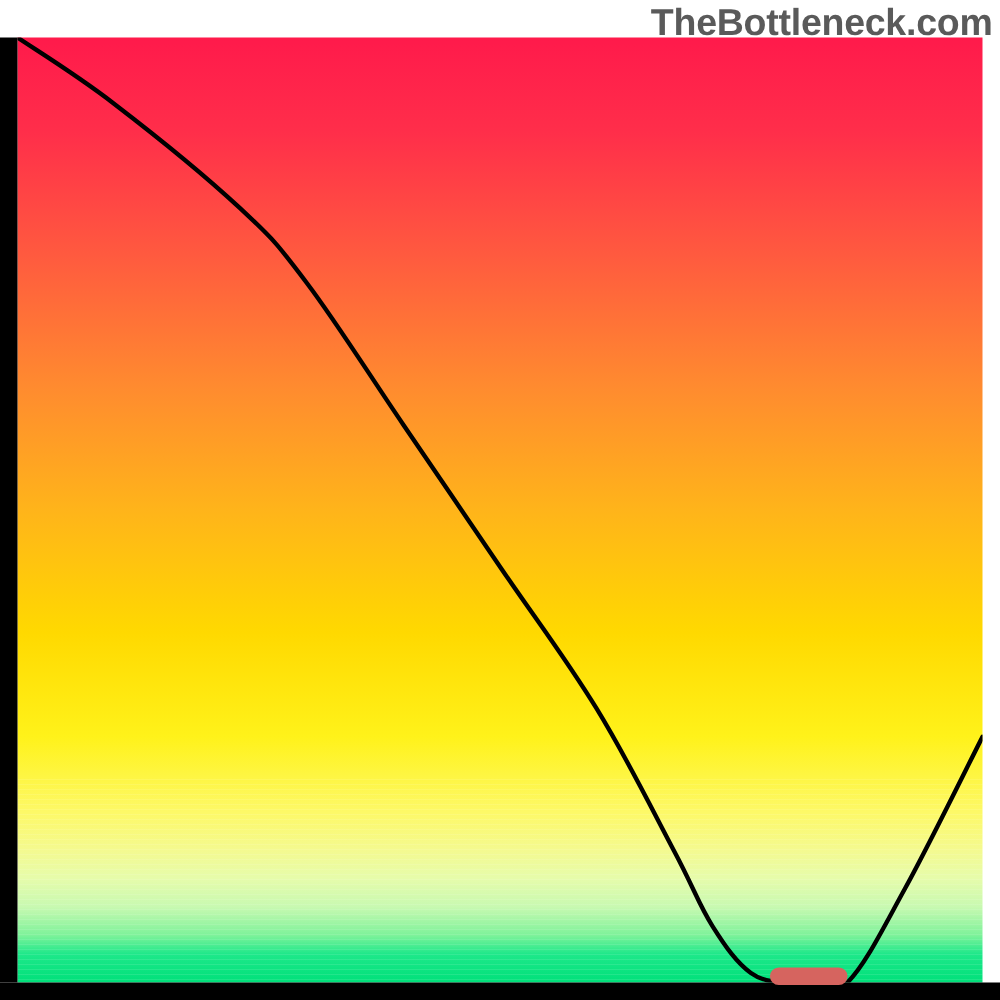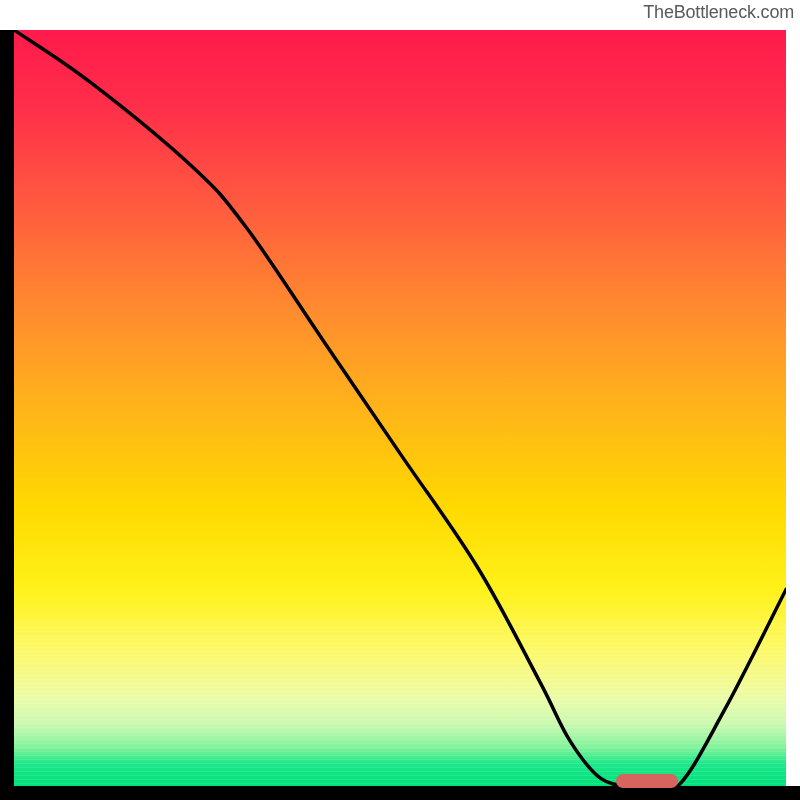--- a/index.html
+++ b/index.html
@@ -8,22 +8,22 @@
     height: 800px;
     background: #ffffff;
     font-family: Arial, Helvetica, sans-serif;
     position: relative;
     overflow: hidden;
   }
   .watermark {
     position: absolute;
     top: 2px;
     right: 6px;
-    font-size: 18px;
-    font-weight: 400;
+    font-size: 30px;
+    font-weight: 700;
     color: #5a5a5a;
     letter-spacing: -0.2px;
     z-index: 10;
   }
   .plot-frame {
     position: absolute;
     left: 14px;
     top: 30px;
     width: 772px;
     height: 756px;

